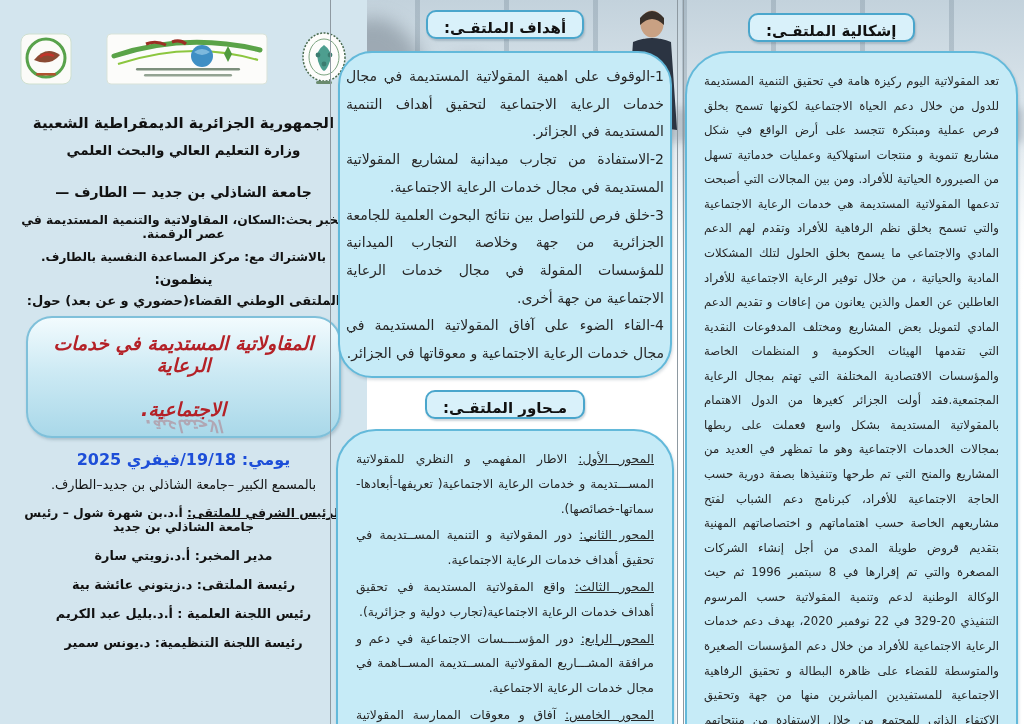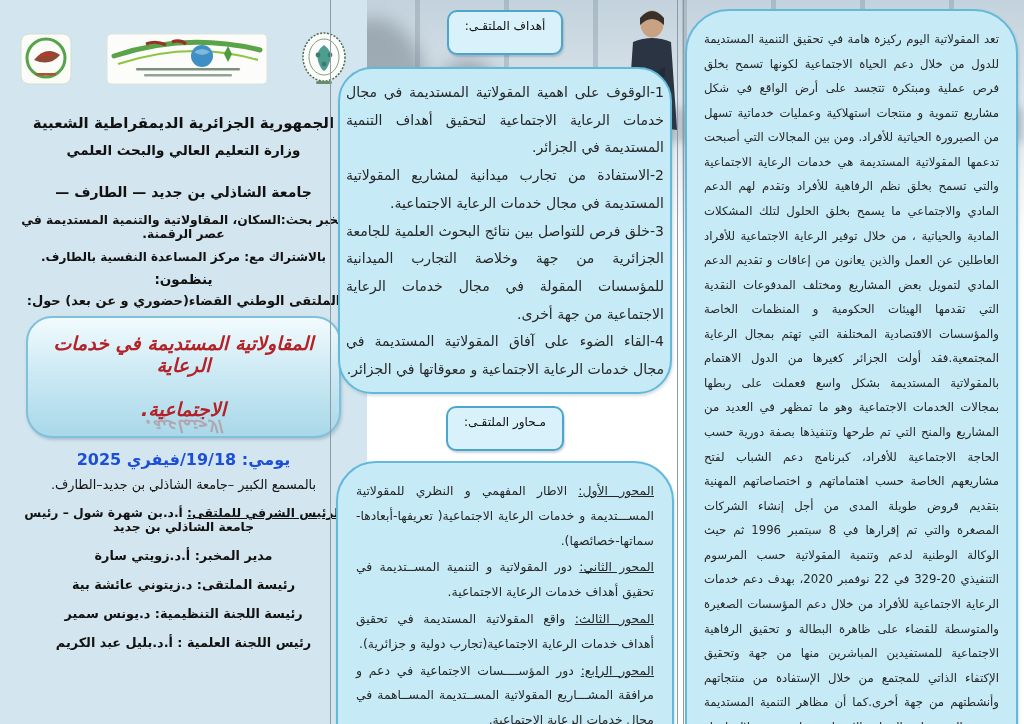--- a/index.html
+++ b/index.html
@@ -37,22 +37,22 @@
   #photo .fade{
     position:absolute;inset:0;
     background:linear-gradient(180deg,rgba(255,255,255,0) 45%,rgba(255,255,255,.85) 82%,#ffffff 100%);
   }
   #businessman{position:absolute;left:282px;top:4px;}
 
   
   .pill{
     position:relative;margin:0 auto;z-index:3;
     background:#d9f1fa;border:2px solid #4aa6cc;border-radius:10px;
-    padding:7px 16px 20px;width:max-content;
-    font-weight:normal;font-size:12px;color:#111;
+    padding:7px 16px 0;width:max-content;
+    font-weight:bold;font-size:15px;color:#111;
     box-shadow:1px 2px 2px rgba(60,90,110,.25);
   }
   .bluebox{
     position:relative;z-index:2;
     background:#c6ebf7;border:2px solid #63b9da;
     box-shadow:1px 2px 3px rgba(60,90,110,.2);
     color:#272727;
   }
 
   
@@ -184,22 +184,22 @@
       <div class="calligraphy" id="title-reflection">الاجتماعية.</div>
     </div>
 
     <p class="date">يومي: 19/18/فيفري 2025</p>
     <p class="venue">بالمسمع الكبير –جامعة الشاذلي بن جديد–الطارف.</p>
 
     <p class="honorary"><span class="u">الرئيس الشرفي للملتقى:</span><span> أ.د.بن شهرة شول – رئيس جامعة الشاذلي بن جديد</span></p>
 
     <p class="role">مدير المخبر: أ.د.زويتي سارة</p>
     <p class="role">رئيسة الملتقى: د.زيتوني عائشة بية</p>
+    <p class="role">رئيس اللجنة العلمية : أ.د.بليل عبد الكريم</p>
     <p class="role">رئيسة اللجنة التنظيمية: د.يونس سمير</p>
-    <p class="role">رئيس اللجنة العلمية : أ.د.بليل عبد الكريم</p>
 
   </div>
 </div>
 
 <div class="panel" id="middle-panel">
   <div class="pill" id="objectives-pill">أهداف الملتقـى:</div>
   <div class="bluebox" id="objectives-box">
     <p>1-الوقوف على اهمية المقولاتية المستديمة في مجال خدمات الرعاية الاجتماعية لتحقيق أهداف التنمية المستديمة في الجزائر.</p>
     <p>2-الاستفادة من تجارب ميدانية لمشاريع المقولاتية المستديمة في مجال خدمات الرعاية الاجتماعية.</p>
     <p>3-خلق فرص للتواصل بين نتائج البحوث العلمية للجامعة الجزائرية من جهة وخلاصة التجارب الميدانية للمؤسسات المقولة في مجال خدمات الرعاية الاجتماعية من جهة أخرى.</p>
@@ -210,16 +210,17 @@
   <div class="bluebox" id="axes-box">
     <p><span class="axis-label">المحور الأول:</span><span> الاطار المفهمي و النظري للمقولاتية المســـتديمة و خدمات الرعاية الاجتماعية( تعريفها-أبعادها- سماتها-خصائصها).</span></p>
     <p><span class="axis-label">المحور الثاني:</span><span> دور المقولاتية و التنمية المســتديمة في تحقيق أهداف خدمات الرعاية الاجتماعية.</span></p>
     <p><span class="axis-label">المحور الثالث:</span><span> واقع المقولاتية المستديمة في تحقيق  أهداف خدمات الرعاية الاجتماعية(تجارب دولية و جزائرية).</span></p>
     <p><span class="axis-label">المحور الرابع:</span><span> دور المؤســــسات الاجتماعية في دعم و مرافقة المشـــاريع المقولاتية المســتديمة المســاهمة في مجال خدمات الرعاية الاجتماعية.</span></p>
     <p><span class="axis-label">المحور الخامس:</span><span> آفاق و معوقات الممارسة المقولاتية المستديمة في مجال خدمات الرعاية الاجتماعية.</span></p>
   </div>
 </div>
 
 <div class="panel" id="right-panel">
+  <div class="pill" id="problem-pill">إشكالية الملتقـى:</div>
   <div class="bluebox" id="problem-box">
     <p><span>تعد المقولاتية اليوم ركيزة هامة في تحقيق التنمية المستديمة للدول من خلال دعم الحياة الاجتماعية لكونها تسمح بخلق فرص عملية ومبتكرة تتجسد على أرض الواقع في شكل مشاريع تنموية و منتجات استهلاكية وعمليات خدماتية تسهل من الصيرورة الحياتية للأفراد. ومن بين المجالات التي  أصبحت تدعمها المقولاتية المستديمة هي خدمات الرعاية الاجتماعية والتي تسمح بخلق نظم الرفاهية للأفراد وتقدم لهم الدعم المادي والاجتماعي ما يسمح بخلق الحلول لتلك المشكلات المادية والحياتية ، من خلال توفير الرعاية الاجتماعية للأفراد العاطلين عن العمل والذين يعانون من إعاقات و تقديم الدعم المادي لتمويل بعض المشاريع ومختلف المدفوعات النقدية التي تقدمها الهيئات الحكومية و المنظمات الخاصة والمؤسسات الاقتصادية المختلفة التي تهتم بمجال الرعاية المجتمعية.فقد أولت الجزائر  كغيرها من الدول الاهتمام بالمقولاتية المستديمة بشكل واسع فعملت على ربطها بمجالات الخدمات الاجتماعية وهو ما تمظهر في العديد من المشاريع والمنح التي تم طرحها وتنفيذها بصفة دورية حسب الحاجة الاجتماعية للأفراد، كبرنامج دعم الشباب لفتح مشاريعهم الخاصة حسب اهتماماتهم و اختصاصاتهم المهنية بتقديم قروض طويلة المدى من أجل إنشاء الشركات المصغرة والتي تم إقرارها في 8 سبتمبر 1996 ثم حيث الوكالة الوطنية لدعم وتنمية المقولاتية حسب المرسوم التنفيذي 20-329 في 22 نوفمبر 2020، بهدف دعم خدمات الرعاية الاجتماعية للأفراد من خلال دعم المؤسسات الصغيرة والمتوسطة للقضاء على ظاهرة البطالة و تحقيق الرفاهية الاجتماعية للمستفيدين المباشرين منها من جهة وتحقيق الإكتفاء الذاتي للمجتمع من خلال الإستفادة من منتجاتهم وأنشطتهم من جهة أخرى.كما أن مظاهر التنمية المستديمة في مجال خدمات الرعاية الاجتماعية ظهر من خلال إقرار الدولة الجزائرية للمنح الممولة  للفئات المعوزة كمنحة المعاقين ومنحة الأرامل و منحة البطالة و منحة المرأة الماكثة في البيت، لدعم فئات المجتمع المختلفة إذ تخلق لهم فرص عمل و تحقق لهم الإكتفاء الذاتي لتمكنهم من تغطية حاجاتهم اليومية. وحتى مؤســسات التعليم العالي ذهبت لتفعيل المقولاتية من خلال فكرة المؤســسات الناشئة بهدف خلق فرص عمل لهم و القضاء على مشكلة البطالة لدى خريجيها وهو ما جعل الجزائر تعد اليوم من  الدول الرائدة في تفعيل دور المقولاتية لتعزيز خدمات الرعاية الاجتماعية. وعليه سيركز موضوع هذا الملتقى حول  :</span> </p>
   </div>
 </div>
 
 </body></html>

